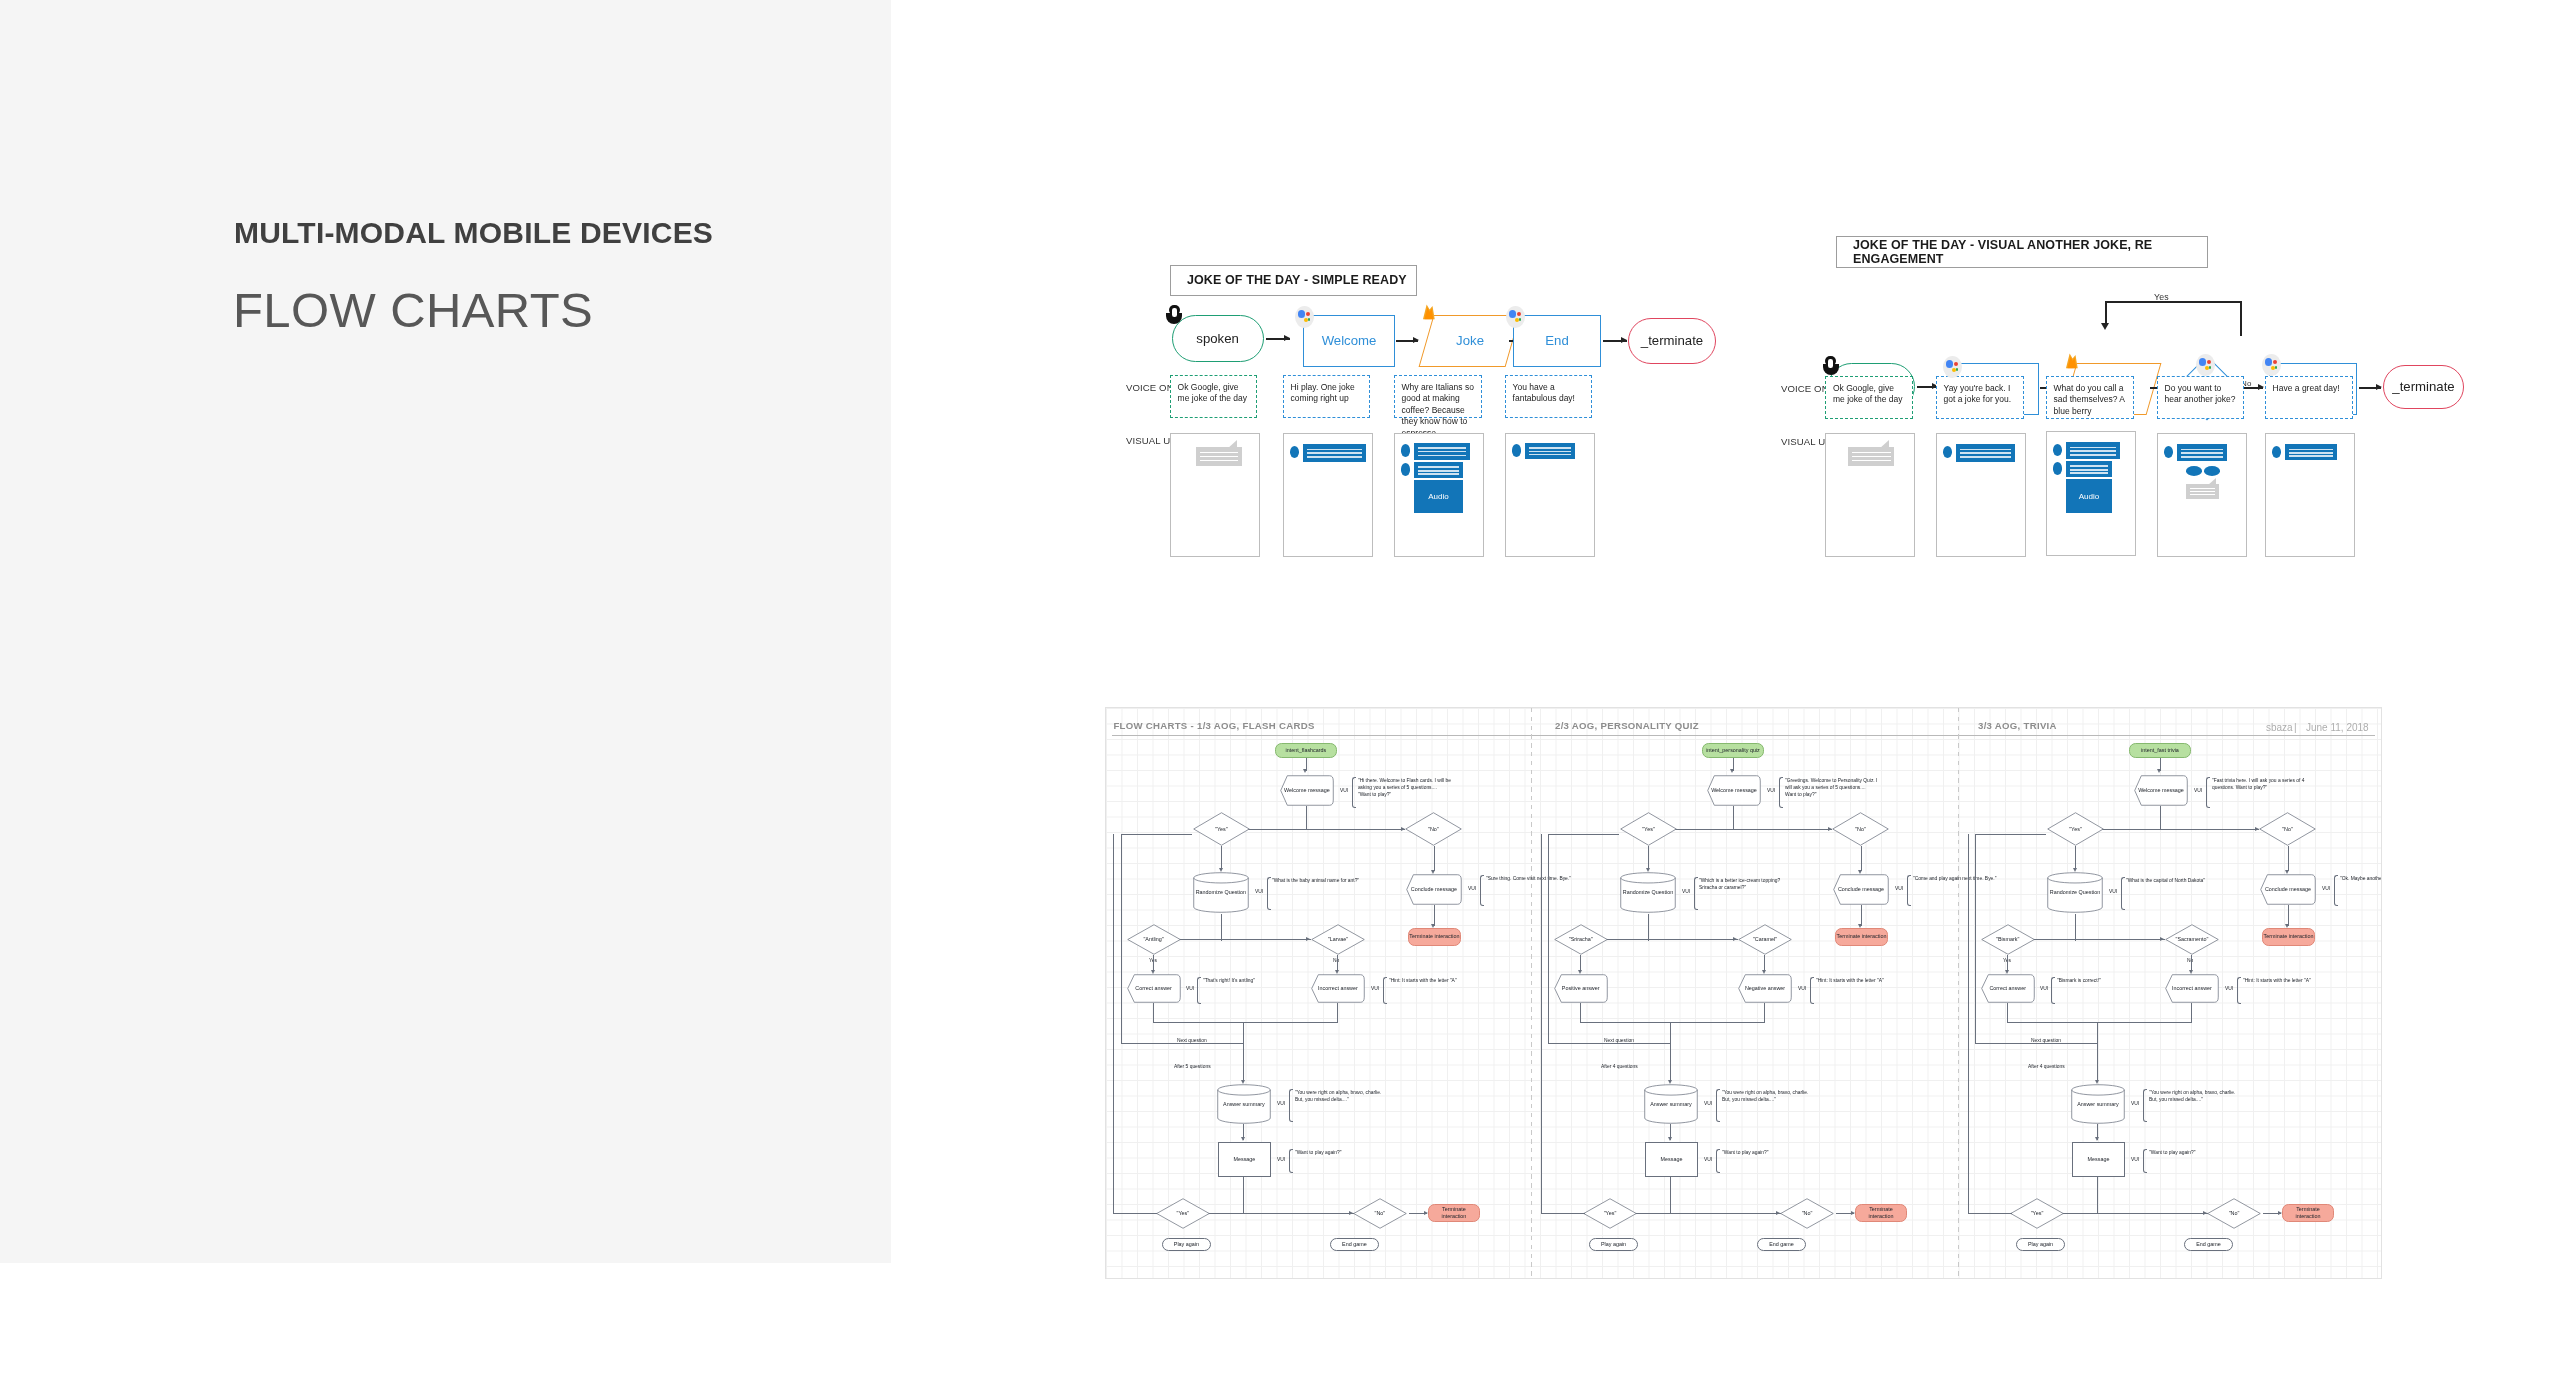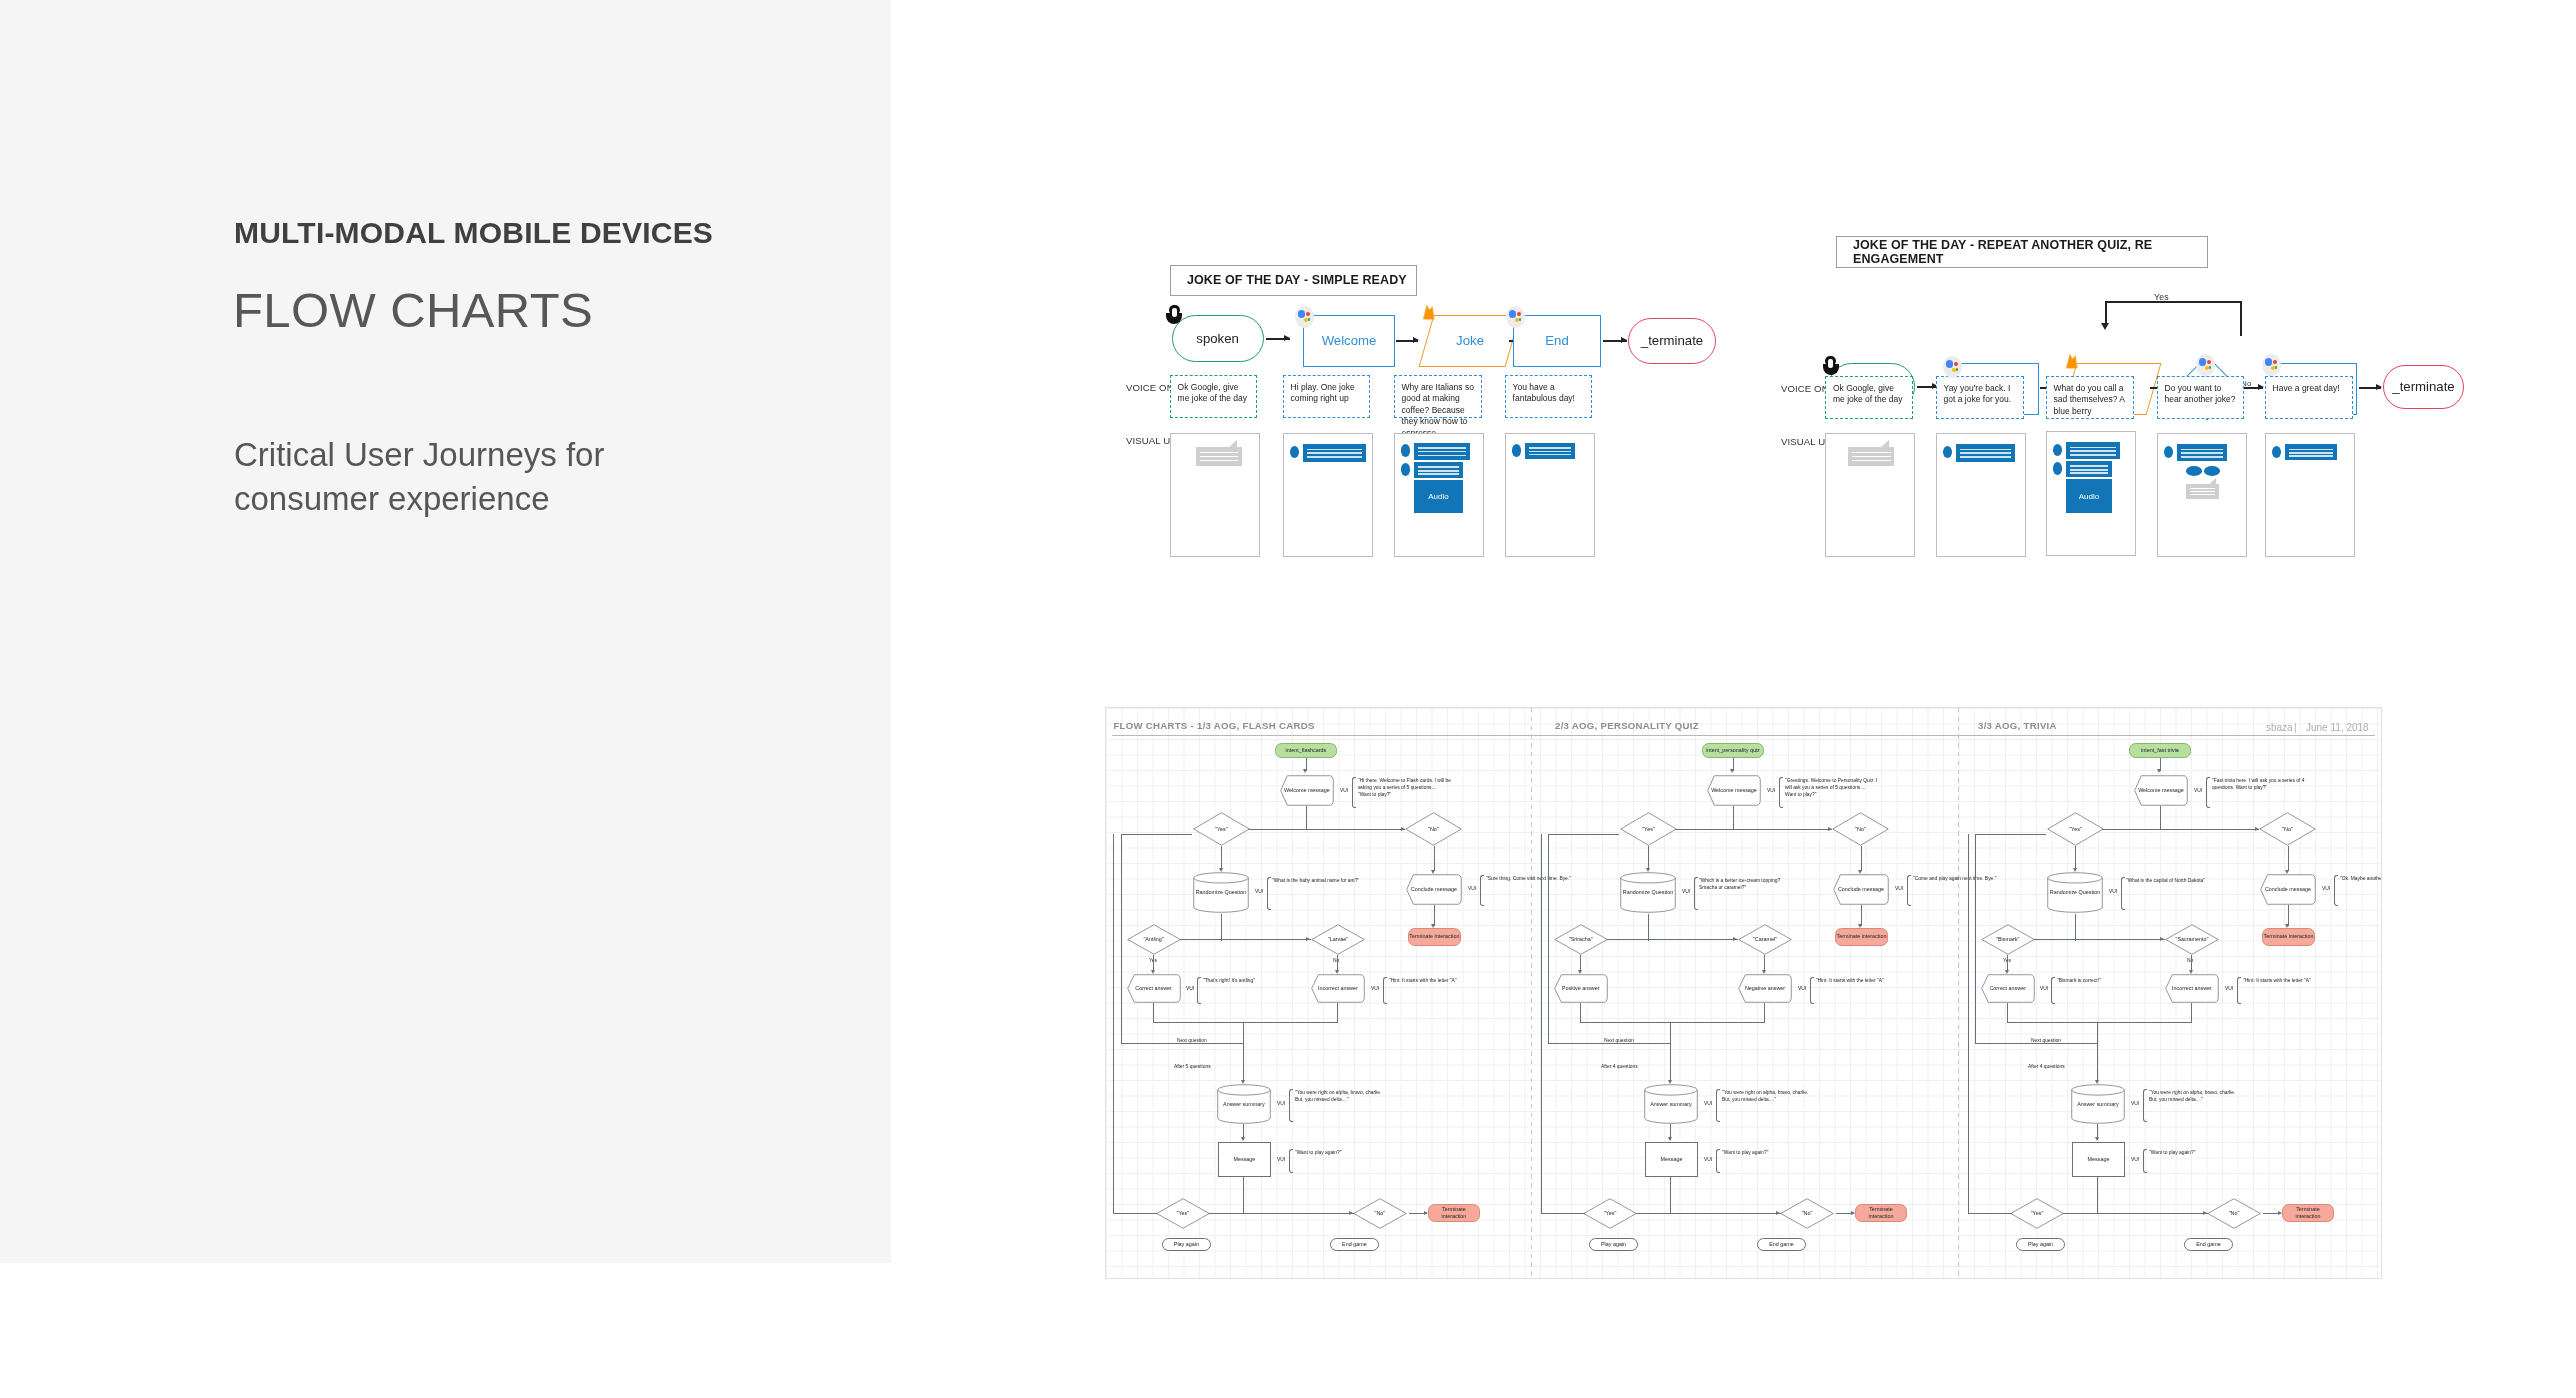--- a/index.html
+++ b/index.html
@@ -111,21 +111,20 @@
   .fbrace{position:absolute;border:0.7px solid #69707d;border-right:none;
           border-radius:2.9px 0 0 2.9px;width:2.9px;}
   .fhead{position:absolute;width:0;height:0;}
 </style>
 </head>
 <body>
 
 <div id="left-panel">
   <div id="eyebrow">MULTI-MODAL MOBILE DEVICES</div>
   <div id="page-title">FLOW CHARTS</div>
-  <div id="subtitle">Critical User Journeys for consumer experience</div>
 </div>
 
 <div class="flowcard" id="diag-simple" style="left:1148px;top:250px;width:581px;height:368px;">
 
   <div class="caption-box" style="left:22px;top:14.7px;width:247px;height:31px;">
     <span>JOKE OF THE DAY - SIMPLE READY</span>
   </div>
 
   <div class="person" style="left:18.4px;top:55px;">
     <div class="head"></div>
@@ -229,21 +228,21 @@
       <div class="ln" style="top:4.4px;"></div>
         <div class="ln" style="top:8px;"></div>
         <div class="ln" style="top:11px;"></div>
       </div>
   </div>
 </div>
 
 <div class="flowcard" id="diag-repeat" style="left:1807px;top:221px;width:648px;height:397px;">
 
   <div class="caption-box" style="left:29px;top:14.7px;width:372px;height:32px;">
-    <span>JOKE OF THE DAY - REPEAT ANOTHER QUIZ, RE ENGAGEMENT</span>
+    <span>JOKE OF THE DAY - VISUAL ANOTHER JOKE, RE ENGAGEMENT</span>
   </div>
 
   <div class="edgeline" style="left:298px;top:80px;width:136px;height:1.5px;"></div>
   <div class="edgeline" style="left:433px;top:80px;width:1.5px;height:35px;"></div>
   <div class="edgeline" style="left:298px;top:80px;width:1.5px;height:23.6px;"></div>
   <div class="fhead" style="left:294px;top:102px;border-left:4.4px solid transparent;border-right:4.4px solid transparent;border-top:7.4px solid #232323;"></div>
   <div class="rowlabel" style="left:347px;top:71px;font-size:8.8px;">Yes</div>
 
   <div class="person" style="left:15.5px;top:135px;">
     <div class="head"></div>

